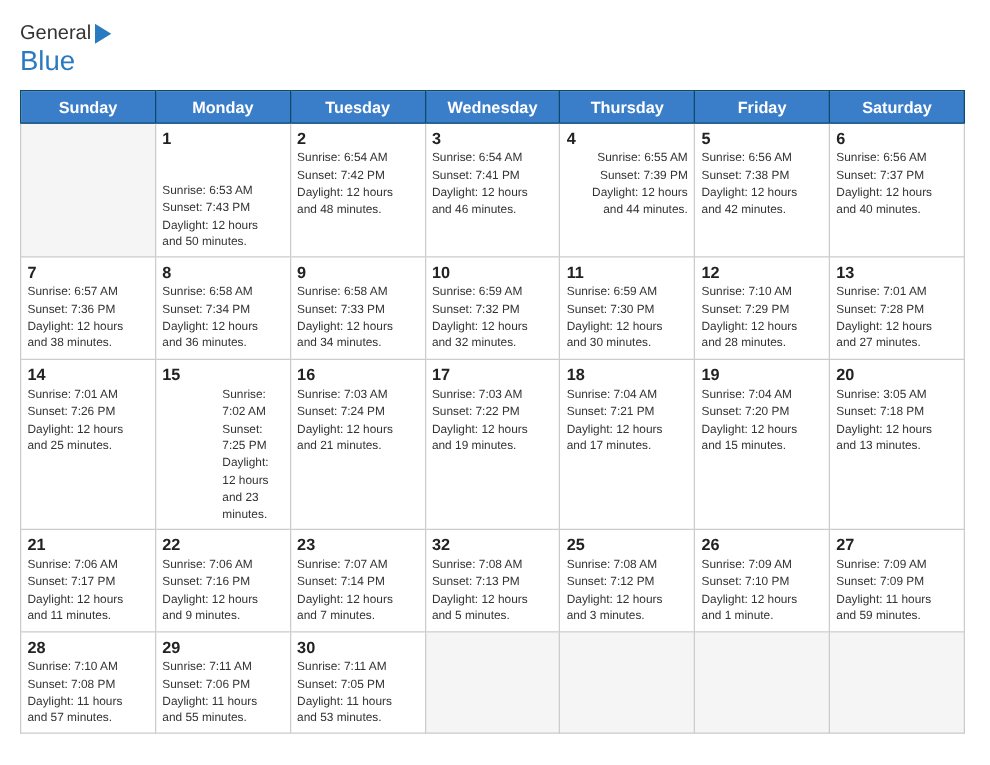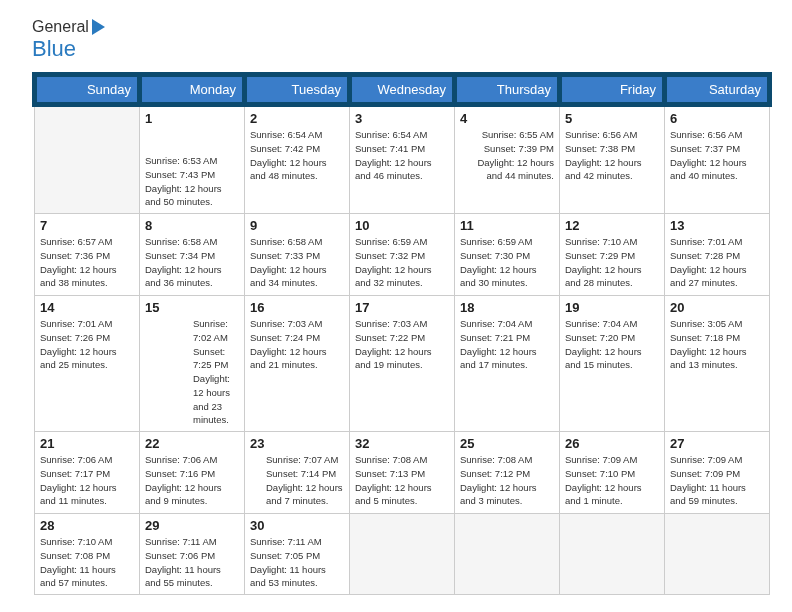--- a/index.html
+++ b/index.html
@@ -6,21 +6,21 @@
     body {
       font-family: Arial, sans-serif;
       background: #fff;
       width: 792px;
       height: 612px;
       overflow: hidden;
     }
     .page {
       width: 792px;
       height: 612px;
-      padding: 18px 20px 14px 32px;
+      padding: 18px 20px 14px 16px;
       background: #fff;
     }
     .header {
       display: flex;
       justify-content: space-between;
       align-items: flex-start;
       margin-bottom: 10px;
     }
     .logo {
       display: flex;
@@ -52,25 +52,25 @@
       color: #555;
     }
     .calendar {
       width: 100%;
       border-collapse: collapse;
       table-layout: fixed;
     }
     .calendar th {
       background: #3a7dc9;
       color: #fff;
-      text-align: right;
+      text-align: center;
       padding: 5px 6px;
       font-size: 13px;
-      font-weight: normal;
-      border: 5px solid #0c4a6e;
+      font-weight: bold;
+      border: 1px solid #0c4a6e;
     }
     .calendar td {
       vertical-align: top;
       border: 1px solid #ccc;
       padding: 4px 5px;
       height: 82px;
       font-size: 10px;
       color: #333;
       background: #fff;
     }
@@ -286,21 +286,21 @@
           </td>
           <td>
             <div class="day-num">22</div>
             <div class="cell-info" style="white-space: pre-line;">Sunrise: 7:06 AM
 Sunset: 7:16 PM
 Daylight: 12 hours
 and 9 minutes.</div>
           </td>
           <td>
             <div class="day-num">23</div>
-            <div class="cell-info" style="white-space: pre-line; margin-left: 16px;">Sunrise: 7:07 AM
+            <div class="cell-info" style="white-space: pre-line;">Sunrise: 7:07 AM
 Sunset: 7:14 PM
 Daylight: 12 hours
 and 7 minutes.</div>
           </td>
           <td>
             <div class="day-num">32</div>
             <div class="cell-info" style="white-space: pre-line;">Sunrise: 7:08 AM
 Sunset: 7:13 PM
 Daylight: 12 hours
 and 5 minutes.</div>

